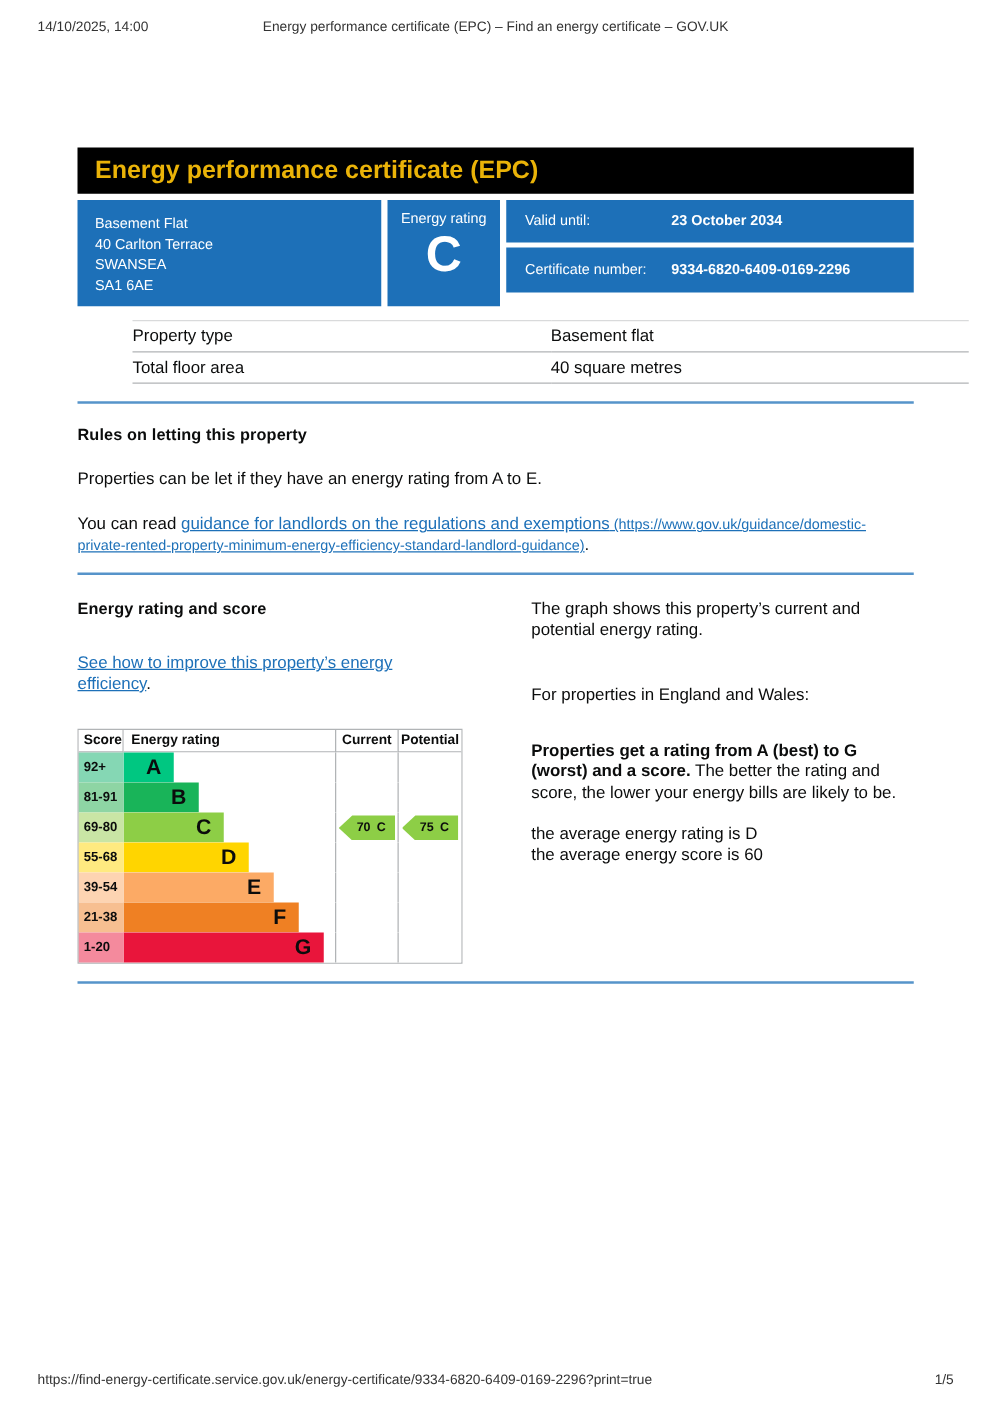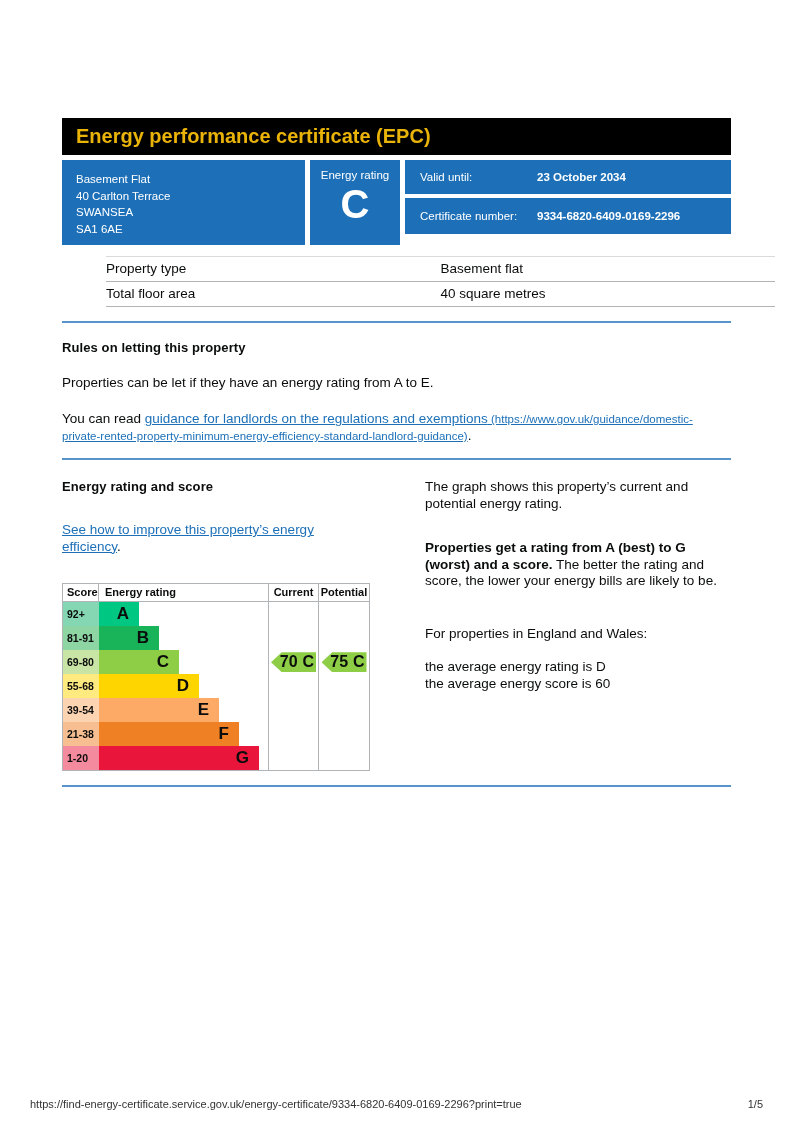--- a/index.html
+++ b/index.html
@@ -59,28 +59,32 @@
   .hcell.score { padding-left:4px; border-right:1px solid #b1b4b6; }
   .hcell.rating { padding-left:6px; }
   .hcell.cur, .hcell.pot { text-align:center; border-left:1px solid #b1b4b6; }
   .scell { height:24px; display:flex; align-items:center; padding-left:4px;
            font-size:10.5px; font-weight:bold; }
   .barcell { height:24px; background:#fff; }
   .bar { height:24px; display:flex; align-items:center; justify-content:flex-end;
          padding-right:10px; font-weight:bold; font-size:17px; }
   .mcell { height:24px; border-left:1px solid #b1b4b6; display:flex; align-items:center; justify-content:center; background:#fff; }
   .arrow { width:45px; height:20px; display:flex; align-items:center; justify-content:center;
-           gap:5px; font-size:16px; font-weight:bold; padding-left:7px;
+           gap:5px; font-size:10px; font-weight:bold; padding-left:7px;
            clip-path:polygon(0 50%, 24% 0, 100% 0, 100% 100%, 24% 100%); }
 </style>
 </head>
 <body>
 
 <div class="page">
 
+  <div class="print-header">
+    <span class="ph-date">14/10/2025, 14:00</span>
+    <span class="ph-title">Energy performance certificate (EPC) – Find an energy certificate – GOV.UK</span>
+  </div>
 
   <div class="content">
 
     <div class="banner">Energy performance certificate (EPC)</div>
 
     <div class="summary-row">
       <div class="box-blue address-box">
         <div>Basement Flat</div>
         <div>40 Carlton Terrace</div>
         <div>SWANSEA</div>
@@ -185,22 +189,22 @@
                 <div class="bar" style="width: 160px; background: rgb(233, 21, 59);">G</div>
               </div>
               <div class="mcell"></div>
               <div class="mcell"></div>
             </div>
         </div>
       </div>
 
       <div class="col-right">
         <p class="body">The graph shows this property’s current and potential energy rating.</p>
+        <p class="body mt36">For properties in England and Wales:</p>
         <p class="body mt28"><strong>Properties get a rating from A (best) to G (worst) and a score.</strong><span> The better the rating and score, the lower your energy bills are likely to be.</span></p>
-        <p class="body mt36">For properties in England and Wales:</p>
         <div class="avg-lines">
           <div>the average energy rating is D</div>
           <div>the average energy score is 60</div>
         </div>
       </div>
     </div>
 
     <hr class="blue">
   </div>
 

